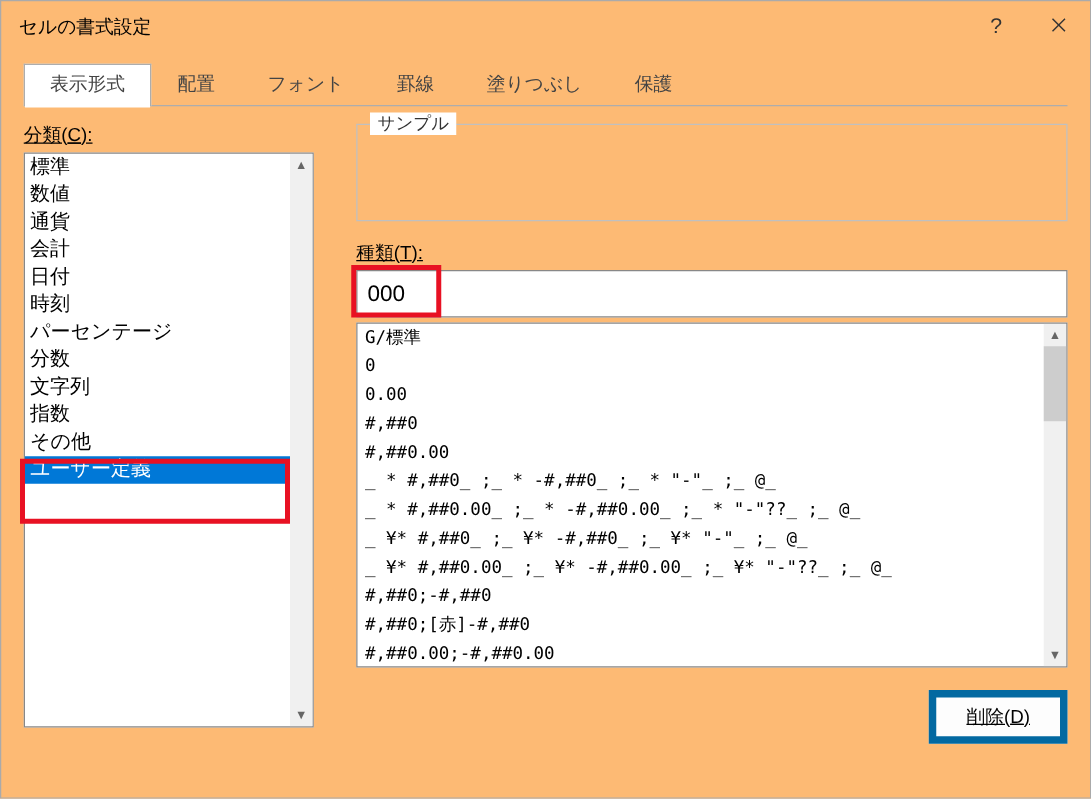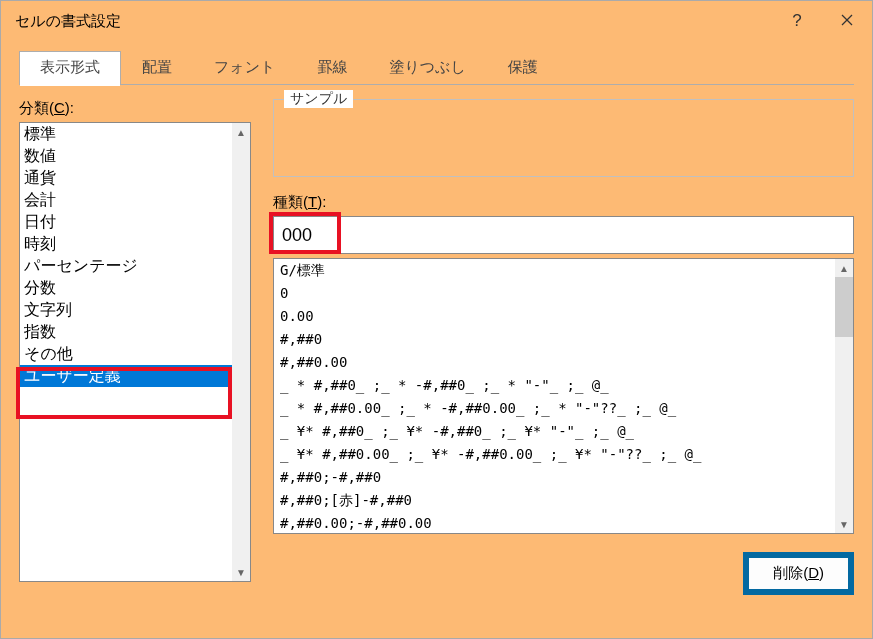--- a/index.html
+++ b/index.html
@@ -67,21 +67,22 @@
   }
   .tab.active::after {
     content: "";
     position: absolute;
     left: 0; right: 0; bottom: -1px; height: 2px;
     background: #fff;
   }
   .body-area {
     padding: 14px 18px 0 18px;
     display: flex;
-    gap: 22px;
+    gap: 34px;
+    text-decoration: underline;
   }
   .left-col { width: 232px; }
   .label-row { margin-bottom: 4px; font-size: 15px; }
   .underline { text-decoration: underline; }
   .category-listbox-wrap { position: relative; }
   .category-listbox {
     width: 232px;
     height: 460px;
     border: 1px solid #888;
     background: #fff;

